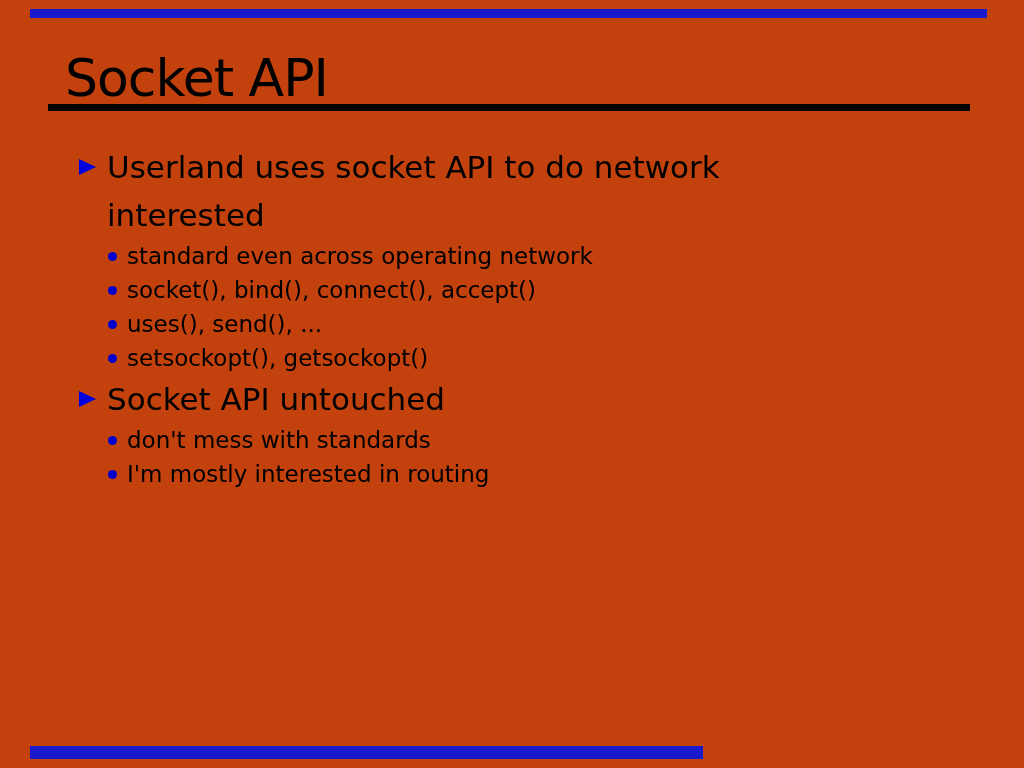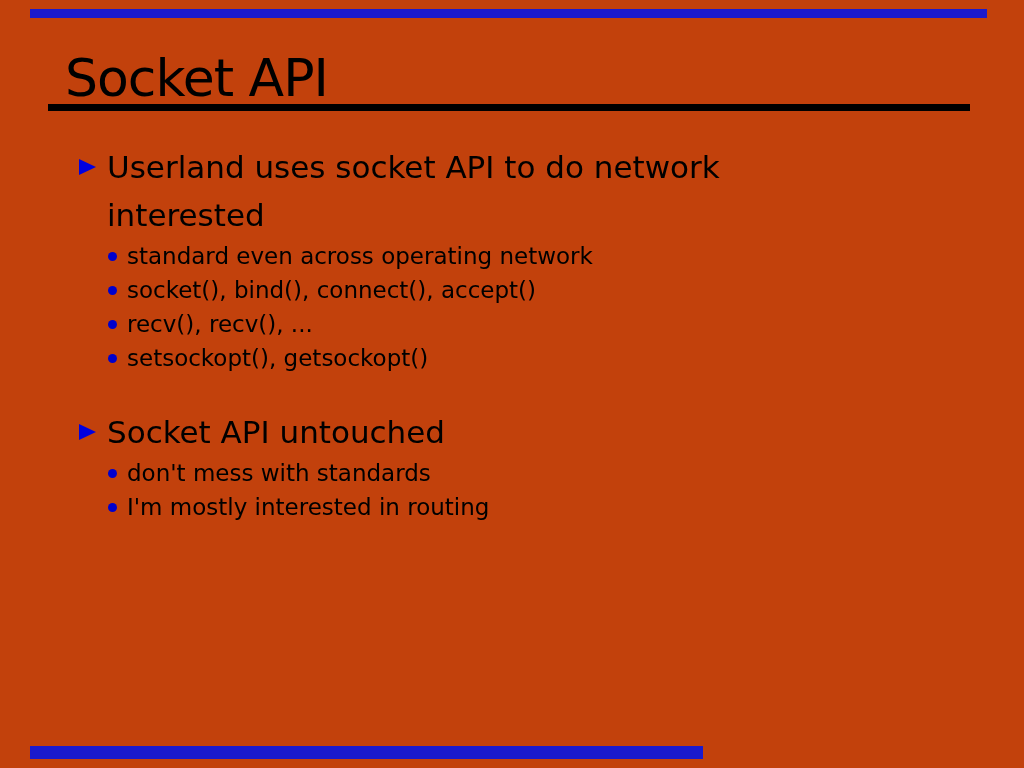--- a/index.html
+++ b/index.html
@@ -101,21 +101,20 @@
   .subsub-line .dot {
     position: absolute;
     left: 91px;
     top: 13px;
     width: 8px;
     height: 8px;
     border-radius: 50%;
     background: #0000cd;
   }
   .section-2 {
-    margin-top: 33px;
   }
 </style>
 </head>
 <body>
 
 <div class="slide">
 
   <div class="deco-bar bar-top"></div>
 
   <div class="slide-title">Socket API</div>
@@ -135,21 +134,21 @@
     <div class="sub-line">
       <span class="dot"></span>
       <span>standard even across operating network</span>
     </div>
     <div class="sub-line">
       <span class="dot"></span>
       <span>socket(), bind(), connect(), accept()</span>
     </div>
     <div class="sub-line">
       <span class="dot"></span>
-      <span>recv(), recv(), ...</span>
+      <span>uses(), send(), ...</span>
     </div>
     <div class="sub-line">
       <span class="dot"></span>
       <span>setsockopt(), getsockopt()</span>
     </div>
 
     <div class="head-line section-2">
       <span class="tri"></span>
       <span>Socket API untouched</span>
     </div>

